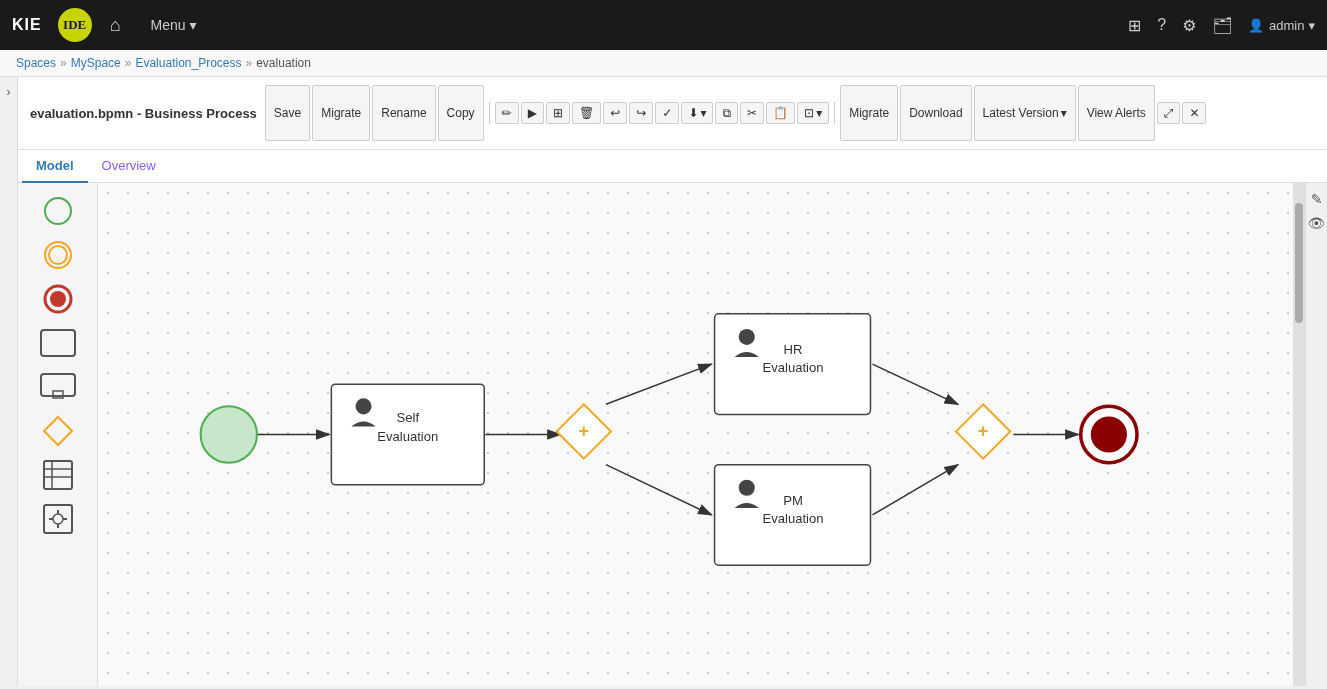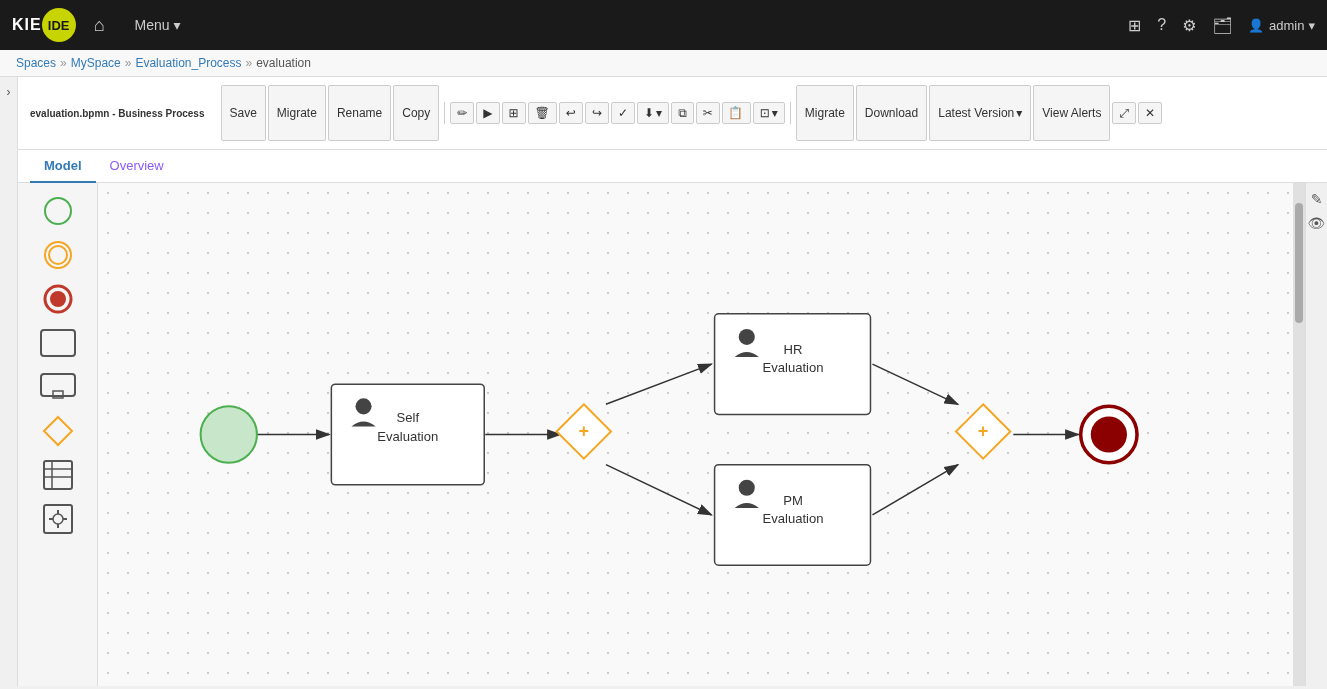--- a/index.html
+++ b/index.html
@@ -10,39 +10,40 @@
       background: #1a1a1a;
       height: 50px;
       display: flex;
       align-items: center;
       padding: 0 12px;
       gap: 10px;
     }
     .navbar-brand {
       display: flex;
       align-items: center;
-      gap: 0;
+      gap: 16px;
     }
     .kie-logo {
       color: white;
       font-weight: bold;
       font-size: 16px;
       letter-spacing: 1px;
     }
     .ide-badge {
       background: #c8d400;
       color: #1a1a1a;
       font-weight: bold;
       font-size: 13px;
       border-radius: 50%;
       width: 34px;
       height: 34px;
       display: flex;
       align-items: center;
       justify-content: center;
+      font-family: Liberation Serif, serif;
     }
     .navbar-home {
       color: #ccc;
       font-size: 18px;
       margin-left: 8px;
       cursor: pointer;
     }
     .navbar-menu {
       color: #ccc;
       font-size: 14px;
@@ -115,24 +116,23 @@
     .editor-header {
       display: flex;
       align-items: center;
       padding: 8px 12px;
       border-bottom: 1px solid #ddd;
       gap: 8px;
       flex-wrap: wrap;
       background: #fff;
     }
     .editor-title {
-      font-size: 10px;
+      font-size: 13px;
       font-weight: bold;
       color: #333;
-      margin-right: 8px;
     }
     .toolbar {
       display: flex;
       align-items: center;
       gap: 2px;
       flex-wrap: wrap;
     }
     .btn-toolbar {
       padding: 20px 8px;
       font-size: 12px;
@@ -156,21 +156,21 @@
       display: flex;
       align-items: center;
       gap: 2px;
     }
 
     
     .tabs {
       display: flex;
       border-bottom: 1px solid #ddd;
       background: #fff;
-      padding: 0 12px;
+      padding: 0 4px;
     }
     .tab {
       padding: 8px 14px;
       font-size: 13px;
       cursor: pointer;
       color: #8b5cf6;
       border-bottom: 2px solid transparent;
       margin-bottom: -1px;
     }
     .tab.active {

